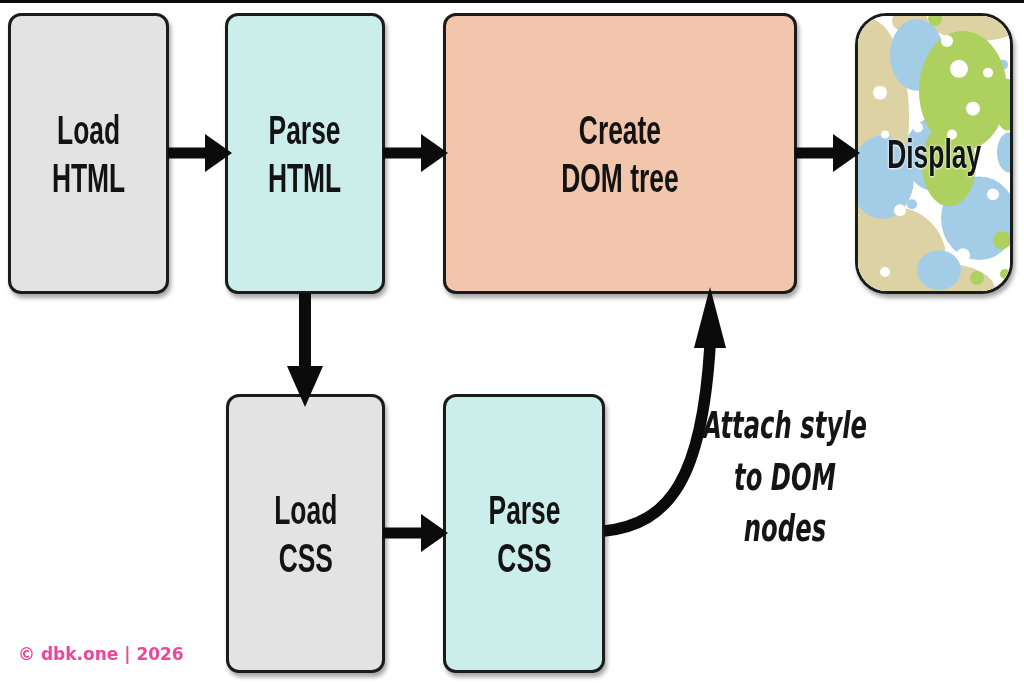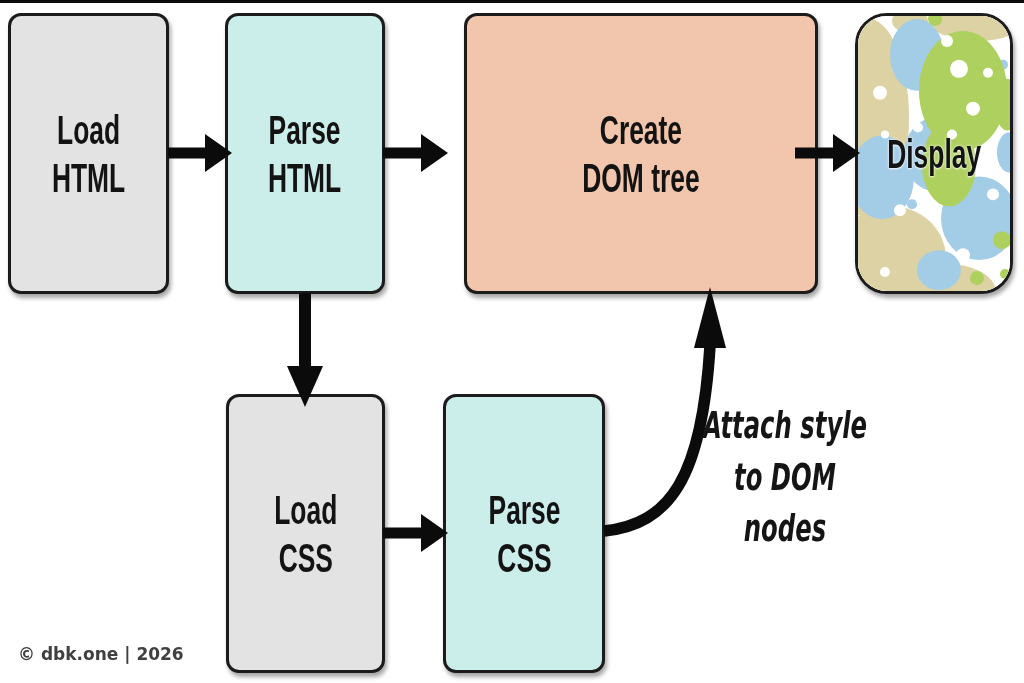--- a/index.html
+++ b/index.html
@@ -91,21 +91,21 @@
   <div class="node node-load-html" style="background-color: rgb(227, 227, 227);">
     <div class="box-label">Load
 HTML</div>
   </div>
 
   <div class="node node-parse-html" style="background-color: rgb(203, 238, 235);">
     <div class="box-label">Parse
 HTML</div>
   </div>
 
-  <div class="node node-create-dom" style="background-color: rgb(242, 198, 173); margin-left: 21px;">
+  <div class="node node-create-dom" style="background-color: rgb(242, 198, 173);">
     <div class="box-label">Create
 DOM tree</div>
   </div>
 
   <div class="node node-display" style="background:#ffffff;border-radius:32px;">
     <svg class="pattern" viewBox="0 0 158 282" preserveAspectRatio="none">
       <rect width="158" height="282" fill="#ffffff"></rect>
       <g fill="#dcd2a4">
         <ellipse cx="12" cy="105" rx="42" ry="100"></ellipse>
         <ellipse cx="122" cy="8" rx="48" ry="20"></ellipse>
@@ -186,15 +186,15 @@
     </g>
     <g>
       <path d="M 604 531 C 670 524 702 478 710 346" fill="none" stroke="#0b0b0b" stroke-width="11.5"></path>
       <polygon points="694,348 726,348 710,287" fill="#0b0b0b"></polygon>
     </g>
   </svg>
 
   <div class="annotation">Attach style
 to DOM nodes</div>
 
-  <div class="footer" style="color: #404040;">© dbk.one | 2026</div>
+  <div class="footer" style="color: #ec4899;">© dbk.one | 2026</div>
 
 </div>
 
 </body></html>

